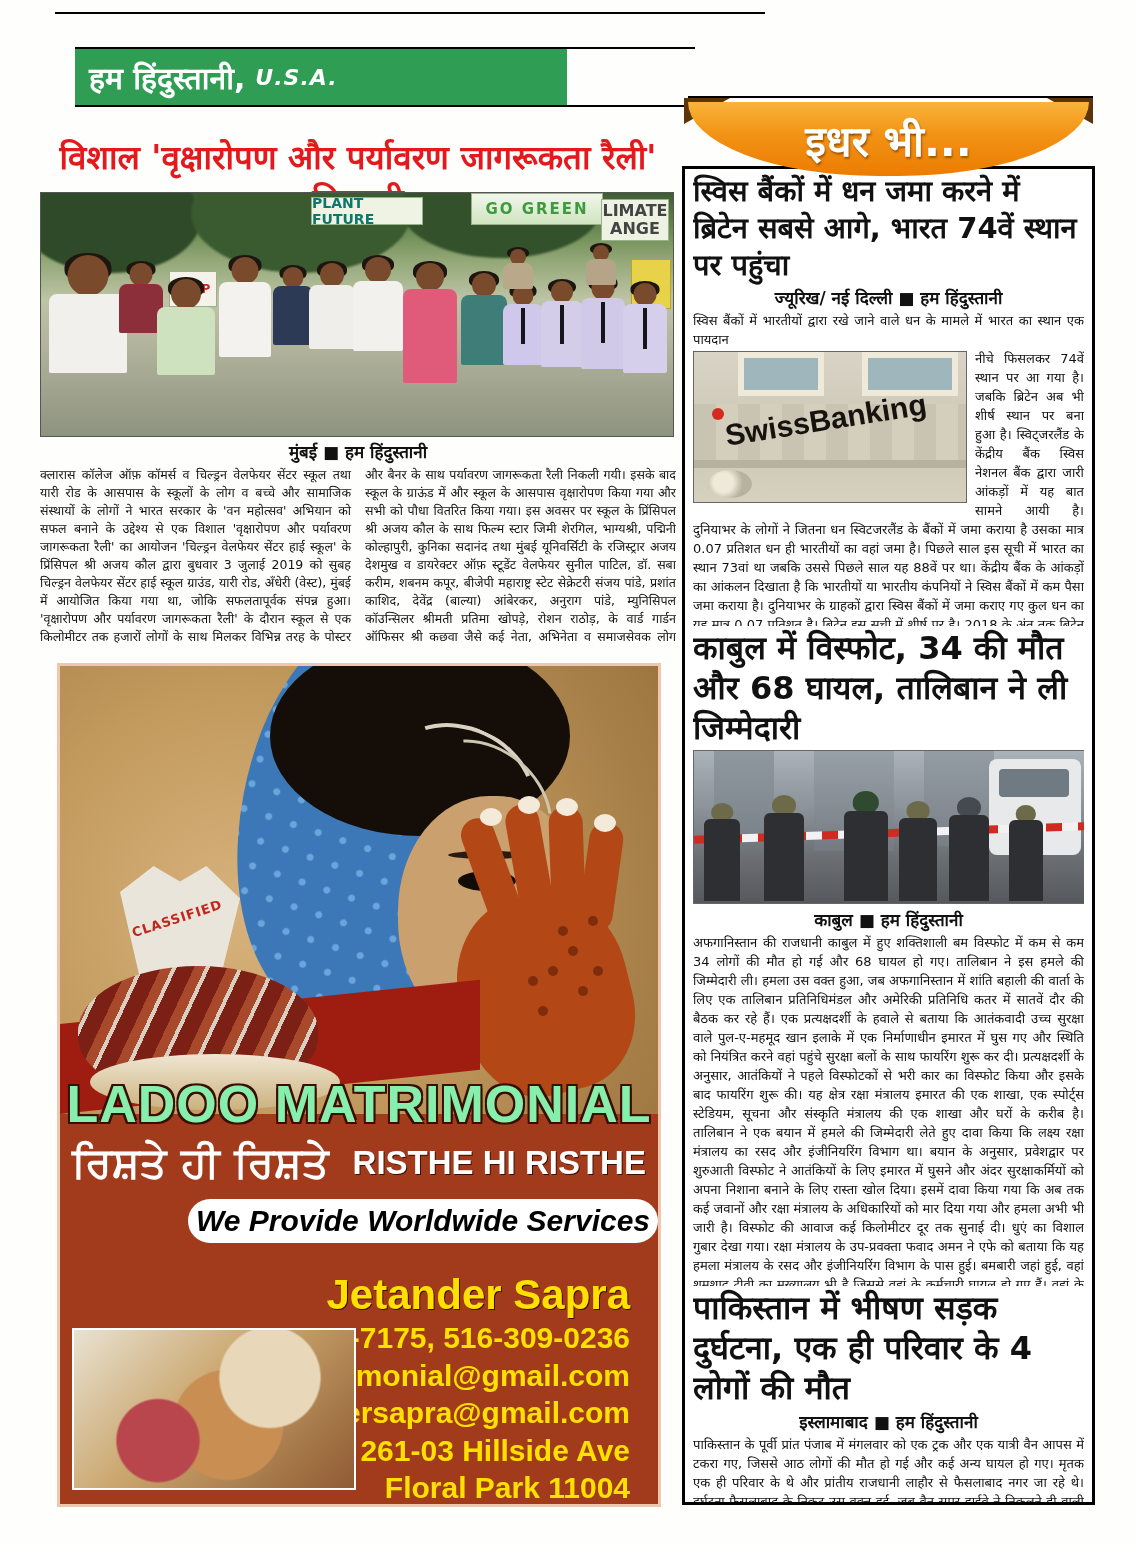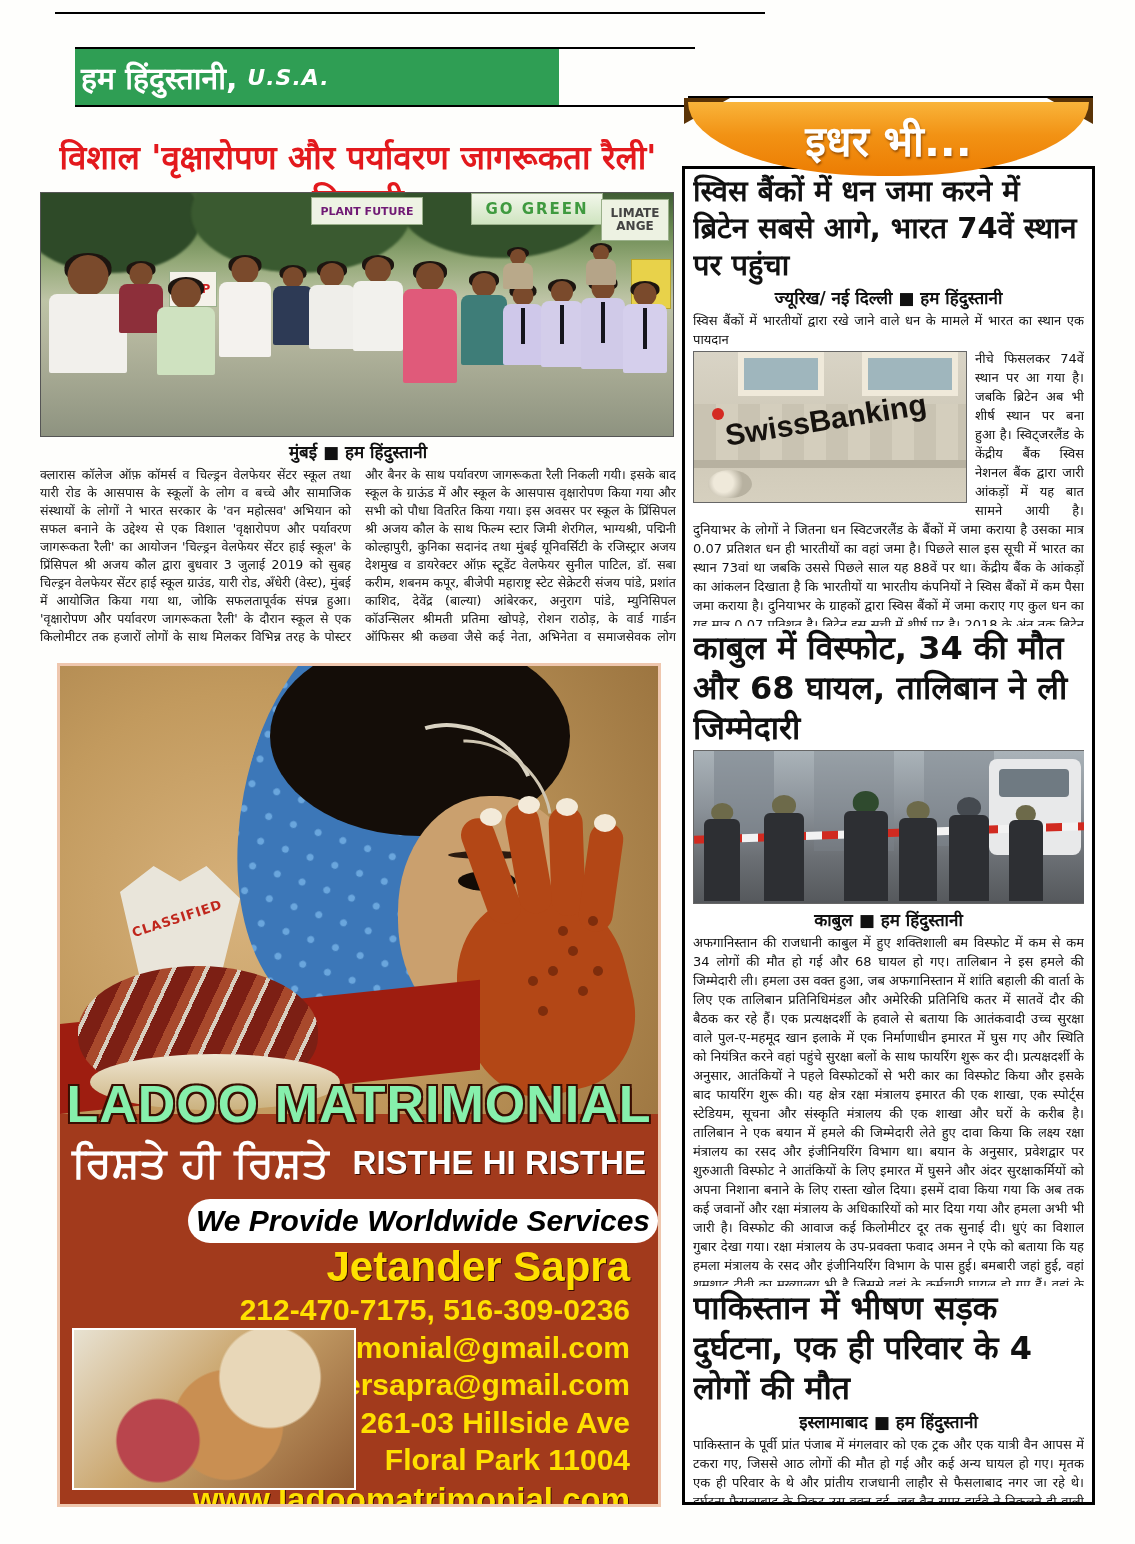--- a/index.html
+++ b/index.html
@@ -4,21 +4,21 @@
 <style>
   html,body{margin:0;padding:0;background:#ffffff;}
   .page{position:relative;width:1135px;height:1544px;background:#fefefc;overflow:hidden;
         font-family:"DejaVu Sans","Liberation Sans",sans-serif;color:#111;}
   .rule{position:absolute;background:#000;}
 
   
   .masthead{position:absolute;left:75px;top:47px;width:620px;height:56px;display:flex;
             border-top:2px solid #000;border-bottom:2px solid #000;}
   .mast-green{flex:0 0 478px;background:#2f9e54;color:#fff;display:flex;align-items:center;
-              padding-left:6px;font-weight:bold;font-size:30px;white-space:nowrap;}
+              padding-left:14px;font-weight:bold;font-size:30px;white-space:nowrap;}
   .mast-green .usa{font-style:italic;font-size:22px;margin-left:10px;letter-spacing:1px;}
   .mast-page{flex:1;background:#ece5a9;color:#000;display:flex;align-items:center;justify-content:center;
              font-weight:bold;font-size:30px;clip-path:polygon(22px 0,100% 0,100% 100%,0 100%);
              font-family:"Liberation Sans",sans-serif;}
   .head-right{position:absolute;right:42px;top:45px;width:300px;text-align:right;line-height:1.15;}
   .head-date{color:#cc2127;font-weight:bold;font-size:21px;font-family:"Liberation Sans",sans-serif;}
   .head-url{color:#1a6db5;font-weight:bold;font-size:19px;font-family:"Liberation Sans",sans-serif;}
 
   
   .kicker{position:absolute;left:40px;top:106px;width:636px;text-align:center;font-weight:bold;
@@ -75,21 +75,21 @@
               font-size:13px;letter-spacing:1px;}
   .red-table{position:absolute;left:0;bottom:0;width:420px;height:90px;background:#9e1d10;
              transform:skewY(-6deg);transform-origin:left bottom;}
   .ad-title{margin-top:-40px;position:relative;text-align:center;color:#86efac;font-weight:bold;font-size:52px;
             letter-spacing:1px;font-family:"Liberation Sans",sans-serif;
             text-shadow:2px 2px 0 #3a0e02,-2px 2px 0 #3a0e02,2px -2px 0 #3a0e02,-2px -2px 0 #3a0e02;}
   .ad-sub{display:flex;align-items:center;justify-content:center;gap:24px;margin-top:4px;}
   .ad-punjabi{color:#fff;font-size:42px;font-weight:bold;}
   .ad-translit{color:#fff;font-size:33px;font-weight:bold;font-family:"Liberation Sans",sans-serif;
                text-shadow:1px 1px 0 #3a0e02;}
-  .ad-pill{margin:12px 0 0 auto;width:470px;background:#fff;border-radius:26px;color:#000;
+  .ad-pill{margin:12px 0 28px auto;width:470px;background:#fff;border-radius:26px;color:#000;
            font-style:italic;font-weight:bold;font-size:30px;text-align:center;padding:5px 0;
            font-family:"Liberation Sans",sans-serif;}
   .ad-contact{position:relative;}
   .ad-name{color:#ffe000;font-weight:bold;font-size:42px;text-align:right;padding-right:28px;
            font-family:"Liberation Sans",sans-serif;text-shadow:1px 1px 0 #3a0e02;}
   .ad-line{color:#ffe000;font-weight:bold;font-size:30px;text-align:right;padding-right:28px;line-height:1.25;
            font-family:"Liberation Sans",sans-serif;}
   .ad-web{color:#ffe000;font-weight:bold;font-size:33px;text-align:right;padding-right:28px;margin-top:2px;
           font-family:"Liberation Sans",sans-serif;text-shadow:1px 1px 0 #3a0e02;}
   .hands-photo{position:absolute;left:12px;bottom:14px;width:280px;height:158px;border:2px solid #fff;
@@ -158,23 +158,23 @@
     </div>
   </div>
   <div class="rule" style="left:688px;top:96px;width:405px;height:2px;"></div>
 
   <div class="headline-red">विशाल 'वृक्षारोपण और पर्यावरण जागरूकता रैली' निकाली</div>
 
   <div class="rally">
     <div class="tree" style="left:-20px;top:-30px;width:180px;height:110px;background:#2e4a28;"></div>
     <div class="tree" style="left:150px;top:-40px;width:220px;height:120px;background:#3a5a30;"></div>
     <div class="tree" style="left:360px;top:-35px;width:200px;height:100px;background:#33512b;"></div>
-    <div class="placard" style="left:270px;top:4px;width:110px;height:26px;background:#eef3e4;color:#701a75;font-size:11px;">PLANT FUTURE</div>
+    <div class="placard" style="left:270px;top:4px;width:110px;height:26px;background:#eef3e4;color:#0f766e;font-size:14px;">PLANT FUTURE</div>
     <div class="placard" style="left:430px;top:0;width:130px;height:30px;background:linear-gradient(180deg,#f2f7ea,#cfe4c0);color:#3f9a3f;font-size:15px;letter-spacing:2px;">GO GREEN</div>
-    <div class="placard" style="left:560px;top:6px;width:66px;height:40px;background:#edf2e2;color:#444;font-size:12px;flex-direction:column;line-height:1.1;">
+    <div class="placard" style="left:560px;top:6px;width:66px;height:40px;background:#edf2e2;color:#444;font-size:16px;flex-direction:column;line-height:1.1;">
       <span>LIMATE</span>
       <span>ANGE</span>
     </div>
     <div class="placard" style="left:128px;top:78px;width:46px;height:34px;background:#f5f2ea;color:#d02222;font-size:12px;">KEEP</div>
     <div class="placard" style="left:590px;top:66px;width:38px;height:48px;background:#e8d24a;border-color:#b8a42a;"></div>
     <div id="rally-crowd">
         <div class="crowd-person" style="left: 8px; top: 62px; width: 78px; height: 118px;">
           <span class="cp-hair" style="width:47px;height:28.7px;top:-2px;"></span>
           <span class="cp-head" style="width:41px;height:41px;"></span>
           <span class="cp-body" style="top:39px;bottom:0;background:#f2f0ec;"></span>

